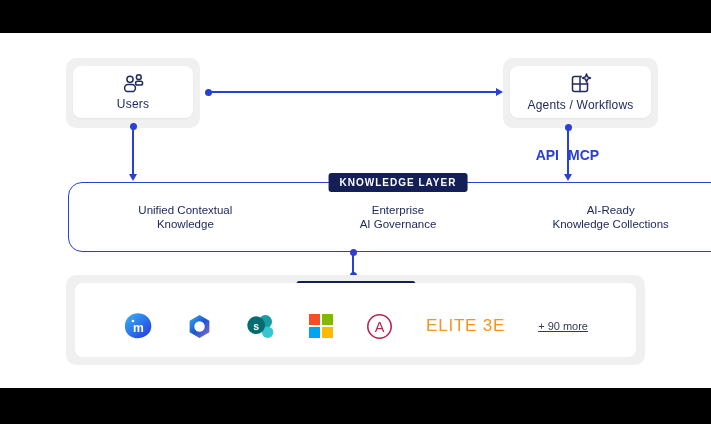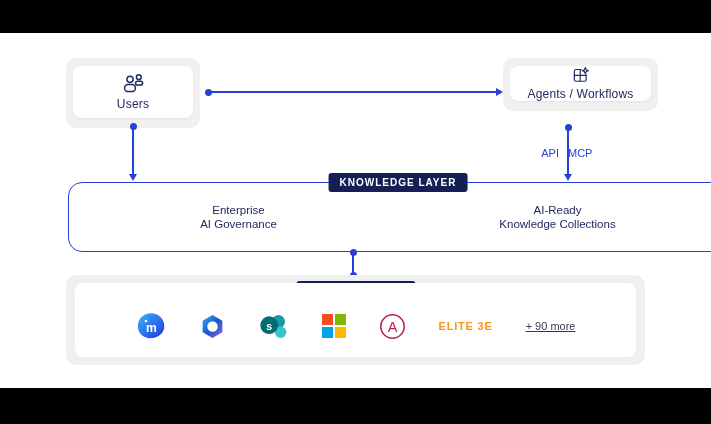--- a/index.html
+++ b/index.html
@@ -12,32 +12,32 @@
   
   .card-outer{
     position:absolute;background:#f0f0f1;border-radius:10px;
   }
   .card-inner{
     position:absolute;left:7px;top:8px;right:7px;bottom:10px;
     background:#fff;border-radius:8px;box-shadow:0 1px 2px rgba(0,0,0,.05);
     display:flex;flex-direction:column;align-items:center;justify-content:center;gap:3px;
   }
   .card-users{left:66px;top:25px;width:134px;height:70px;}
-  .card-agents{left:503px;top:25px;width:155px;height:53px;}
+  .card-agents{left:503px;top:25px;width:155px;height:70px;}
   .card-label{font-size:12px;color:#202a5e;font-weight:500;letter-spacing:.2px;}
   .node-icon{display:block;}
 
   
   .line{position:absolute;background:#2840d4;}
   .dot{position:absolute;width:7px;height:7px;border-radius:50%;background:#2840d4;}
   .arrow-right{position:absolute;width:0;height:0;
     border-top:4px solid transparent;border-bottom:4px solid transparent;border-left:7px solid #2840d4;}
   .arrow-down{position:absolute;width:0;height:0;
     border-left:4px solid transparent;border-right:4px solid transparent;border-top:7px solid #2840d4;}
-  .edge-label{position:absolute;font-size:11px;color:#2840d4;font-weight:400;}
+  .edge-label{position:absolute;font-size:14px;color:#2840d4;font-weight:700;}
 
   
   .knowledge-box{
     position:absolute;left:68px;top:149px;width:660px;height:70px;
     border:1.4px solid #2840d4;border-radius:14px;background:#fff;
     display:flex;align-items:center;padding:0 10px;box-sizing:border-box;
   }
   .layer-badge{
     position:absolute;left:50%;transform:translateX(-50%);
     background:#131f55;color:#fff;font-size:10px;font-weight:bold;
@@ -55,21 +55,21 @@
   .content-inner{
     position:absolute;left:9px;top:8px;right:9px;bottom:8px;background:#fff;border-radius:8px;
     display:flex;align-items:center;justify-content:center;gap:33px;padding-top:12px;box-sizing:border-box;
   }
   .c-badge{top:6px;}
   .logo{display:flex;align-items:center;justify-content:center;}
   .ms-grid{display:grid;grid-template-columns:11px 11px;grid-template-rows:11px 11px;gap:2px;}
   .ms-grid div{width:11px;height:11px;}
   .ms-c0{background:#f25022;} .ms-c1{background:#7fba00;}
   .ms-c2{background:#00a4ef;} .ms-c3{background:#ffb900;}
-  .elite-text{font-size:11px;font-weight:bold;color:#f7941d;letter-spacing:.8px;white-space:nowrap;}
+  .elite-text{font-size:17px;font-weight:normal;color:#f7941d;letter-spacing:.8px;white-space:nowrap;}
   .more-text{font-size:11px;color:#333a56;white-space:nowrap;text-decoration:underline;}
 </style>
 </head>
 <body>
 
 <div class="stage">
 
   <div class="card-outer card-users">
     <div class="card-inner">
       <svg class="node-icon" width="25" height="21" viewBox="0 0 25 21" fill="none" stroke="#202a5e" stroke-width="1.5" stroke-linecap="round" stroke-linejoin="round">
@@ -111,20 +111,24 @@
     <div class="dot" style="left:564.5px;top:90.5px;"></div>
     <div class="line" style="left:567.2px;top:94px;width:1.5px;height:47px;"></div>
     <div class="arrow-down" style="left:564px;top:141px;"></div>
     <span class="edge-label" style="right:152px;top:114px;">API</span>
     <span class="edge-label" style="left:568px;top:114px;">MCP</span>
   </div>
 
   <div class="knowledge-box">
     <div class="layer-badge k-badge">KNOWLEDGE LAYER</div>
     <div class="k-item">
+      <span>Unified Contextual</span><br>
+      <span>Knowledge</span>
+    </div>
+    <div class="k-item">
       <span>Enterprise</span><br>
       <span>AI Governance</span>
     </div>
     <div class="k-item">
       <span>AI-Ready</span><br>
       <span>Knowledge Collections</span>
     </div>
   </div>
 
   <div>

